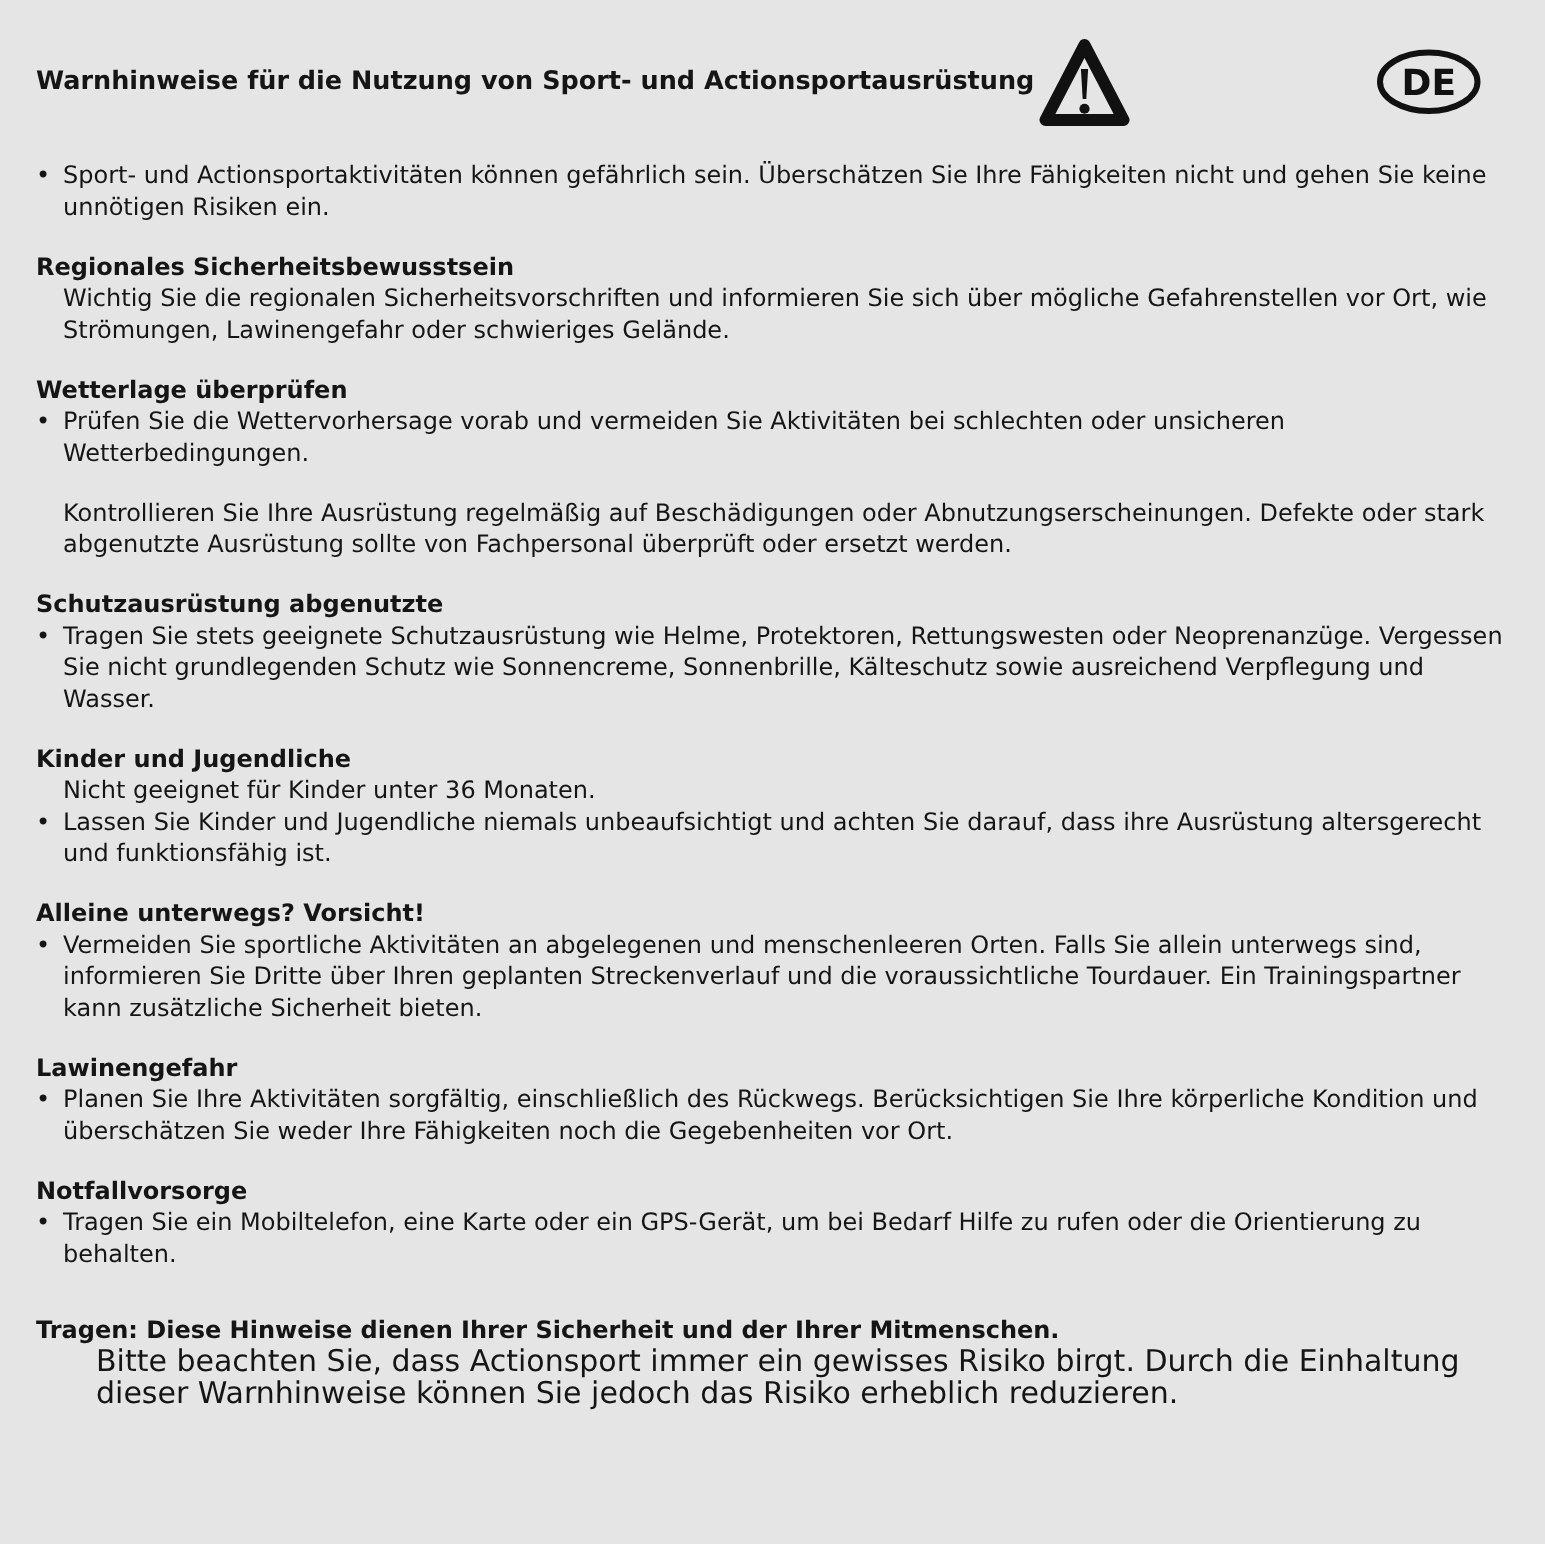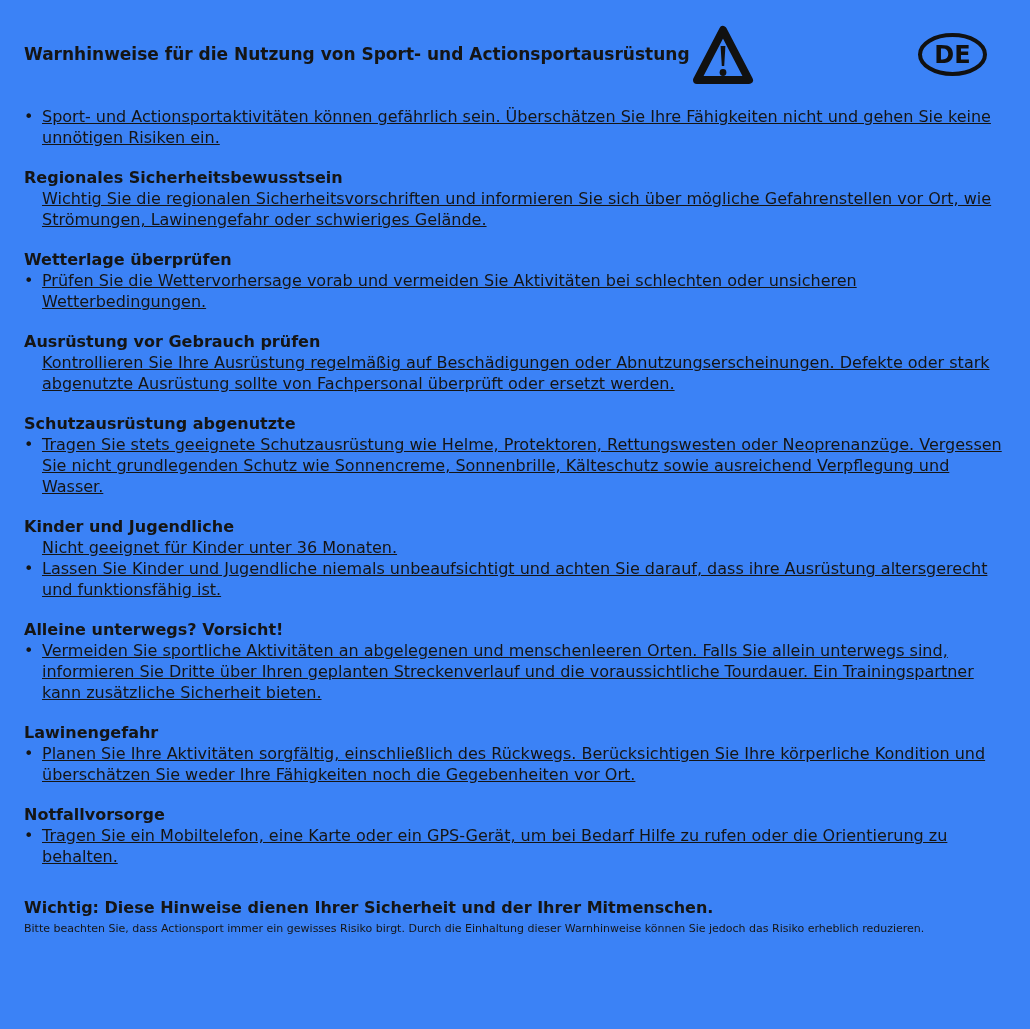--- a/index.html
+++ b/index.html
@@ -11,21 +11,21 @@
     width: 1030px;
     height: 1029px;
     font-family: "DejaVu Sans", "Liberation Sans", sans-serif;
     color: #151515;
     overflow: hidden;
   }
   .page {
     position: relative;
     width: 1030px;
     height: 1029px;
-    background: #3b82f6;
+    background: #e5e5e5;
   }
   .header {
     position: relative;
     height: 106px;
   }
   .doc-title {
     position: absolute;
     left: 24px;
     top: 43px;
     font-size: 17px;
@@ -65,34 +65,34 @@
   }
   .item .marker {
     flex: 0 0 18px;
     width: 18px;
   }
   .item.no-bullet {
     padding-left: 18px;
   }
   .item-text {
     flex: 1;
-    text-decoration: underline;
   }
   .footer-note {
     margin-top: 30px;
   }
   .footer-heading {
     font-size: 16px;
     font-weight: bold;
     line-height: 21px;
   }
   .footer-text {
-    font-size: 11px;
+    font-size: 20px;
     line-height: 21px;
     max-width: 982px;
+    margin-left: 40px;
   }
 </style>
 </head>
 <body>
 
 <div class="page">
 
   <div class="header">
     <div class="doc-title">Warnhinweise für die Nutzung von Sport- und Actionsportausrüstung</div>
 
@@ -126,21 +126,20 @@
 
     <div class="section">
       <div class="section-heading">Wetterlage überprüfen</div>
       <div class="item with-bullet">
         <span class="marker">•</span>
         <span class="item-text">Prüfen Sie die Wettervorhersage vorab und vermeiden Sie Aktivitäten bei schlechten oder unsicheren Wetterbedingungen.</span>
       </div>
     </div>
 
     <div class="section">
-      <div class="section-heading">Ausrüstung vor Gebrauch prüfen</div>
       <div class="item no-bullet">
         <span class="item-text">Kontrollieren Sie Ihre Ausrüstung regelmäßig auf Beschädigungen oder Abnutzungserscheinungen. Defekte oder stark abgenutzte Ausrüstung sollte von Fachpersonal überprüft oder ersetzt werden.</span>
       </div>
     </div>
 
     <div class="section">
       <div class="section-heading">Schutzausrüstung abgenutzte</div>
       <div class="item with-bullet">
         <span class="marker">•</span>
         <span class="item-text">Tragen Sie stets geeignete Schutzausrüstung wie Helme, Protektoren, Rettungswesten oder Neoprenanzüge. Vergessen Sie nicht grundlegenden Schutz wie Sonnencreme, Sonnenbrille, Kälteschutz sowie ausreichend Verpflegung und Wasser.</span>
@@ -176,18 +175,18 @@
 
     <div class="section">
       <div class="section-heading">Notfallvorsorge</div>
       <div class="item with-bullet">
         <span class="marker">•</span>
         <span class="item-text">Tragen Sie ein Mobiltelefon, eine Karte oder ein GPS-Gerät, um bei Bedarf Hilfe zu rufen oder die Orientierung zu behalten.</span>
       </div>
     </div>
 
     <div class="footer-note">
-      <div class="footer-heading">Wichtig: Diese Hinweise dienen Ihrer Sicherheit und der Ihrer Mitmenschen.</div>
+      <div class="footer-heading">Tragen: Diese Hinweise dienen Ihrer Sicherheit und der Ihrer Mitmenschen.</div>
       <div class="footer-text">Bitte beachten Sie, dass Actionsport immer ein gewisses Risiko birgt. Durch die Einhaltung dieser Warnhinweise können Sie jedoch das Risiko erheblich reduzieren.</div>
     </div>
 
   </div>
 </div>
 
 </body></html>

